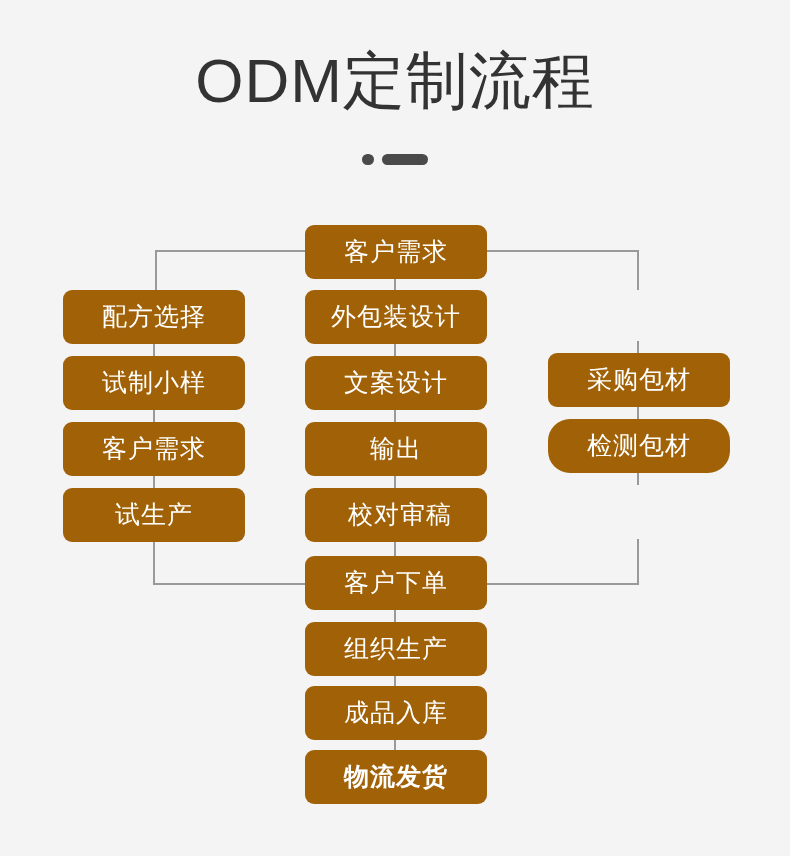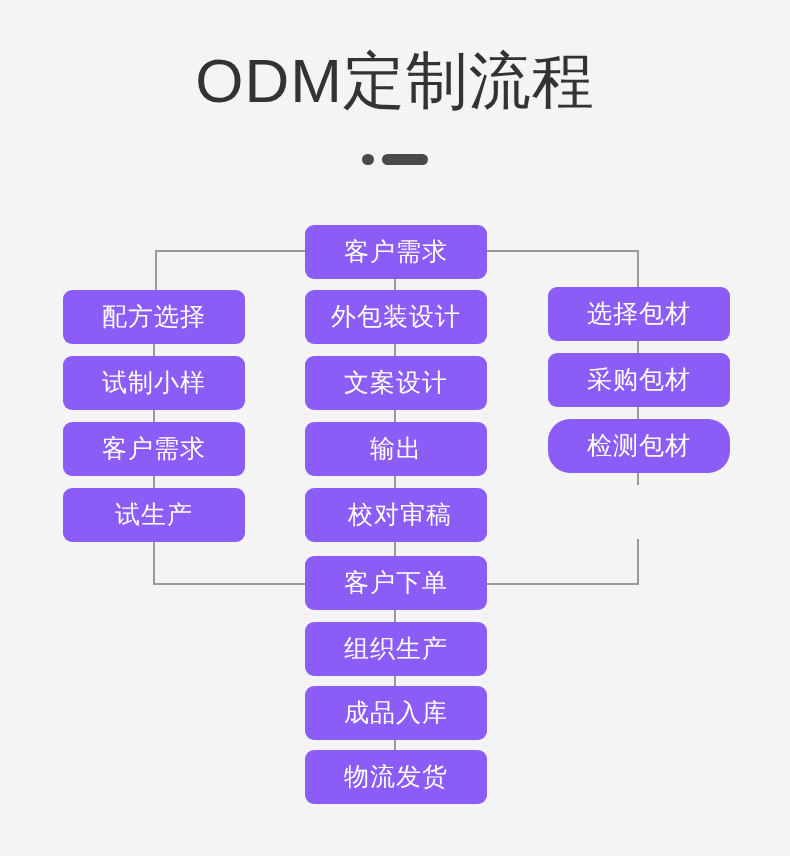--- a/index.html
+++ b/index.html
@@ -58,21 +58,21 @@
     height: 11px;
     border-radius: 6px;
     background: #4a4a4a;
   }
 
   
   .node {
     position: absolute;
     height: 54px;
     border-radius: 9px;
-    background: #8b5cf6;
+    background: #a16207;
     color: #ffffff;
     display: flex;
     align-items: center;
     justify-content: center;
     font-size: 25px;
     letter-spacing: 1px;
     box-sizing: border-box;
     z-index: 3;
     user-select: none;
   }
@@ -162,36 +162,33 @@
   <div class="node col-mid" style="top:356px;">
     <span>文案设计</span>
   </div>
   <div class="node col-mid" style="top:422px;">
     <span>输出</span>
   </div>
   <div class="node col-mid" style="top:488px;padding-left:8px;">
     <span>校对审稿</span>
   </div>
 
-  <div class="node col-right" style="top:287px;">
-    <span>选择包材</span>
-  </div>
   <div class="node col-right" style="top:353px;">
     <span>采购包材</span>
   </div>
   <div class="node col-right" style="top:419px;border-radius:22px;">
     <span>检测包材</span>
   </div>
 
   <div class="node col-mid" style="top:556px;">
     <span>客户下单</span>
   </div>
   <div class="node col-mid" style="top:622px;">
     <span>组织生产</span>
   </div>
   <div class="node col-mid" style="top:686px;">
     <span>成品入库</span>
   </div>
-  <div class="node col-mid" style="top:750px;">
+  <div class="node col-mid" style="top:750px;font-weight:bold;">
     <span>物流发货</span>
   </div>
 
 </div>
 
 </body></html>

